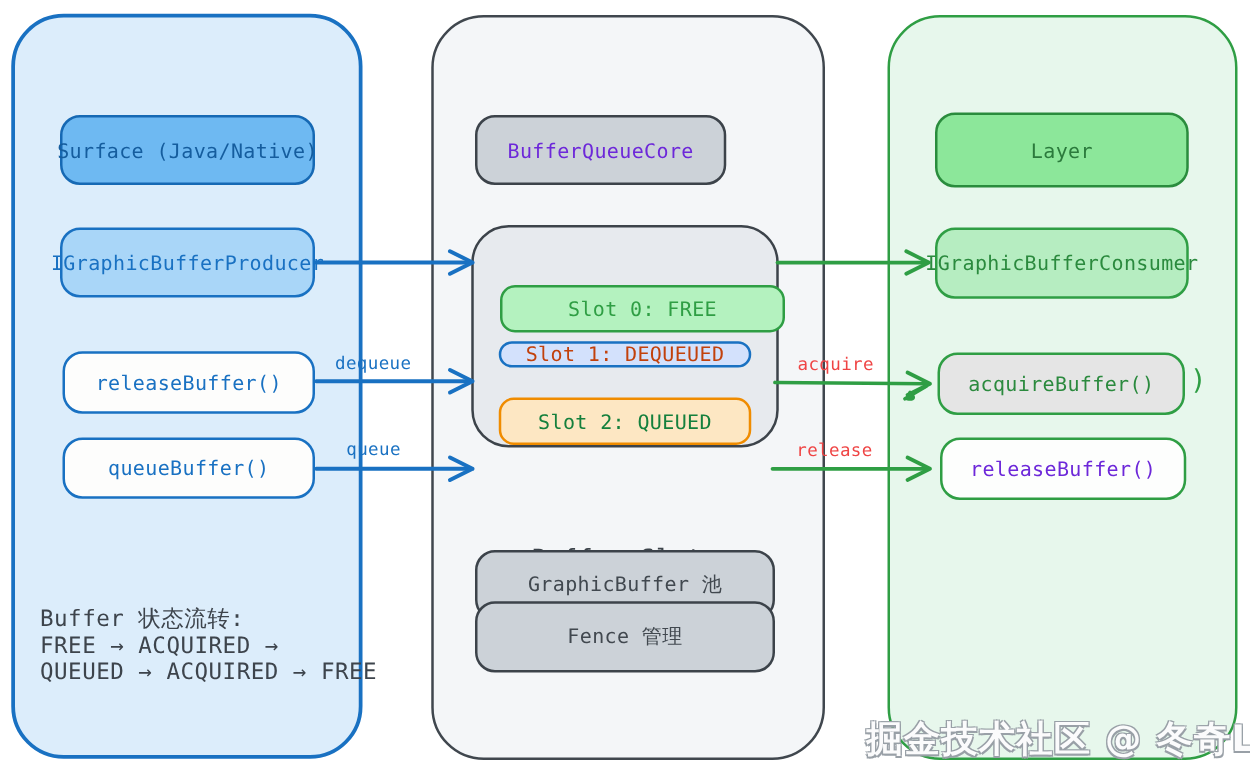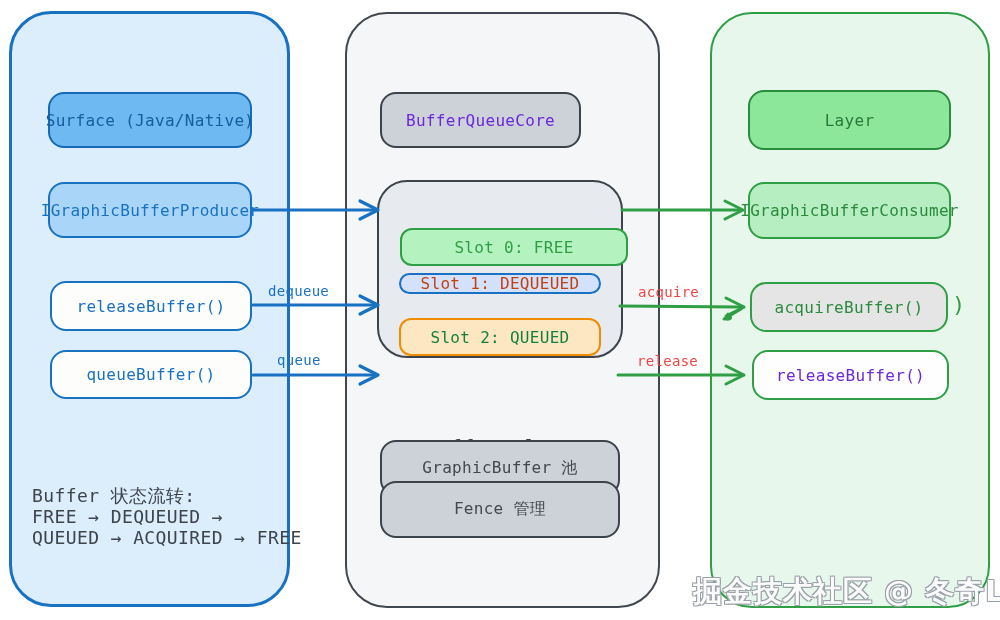--- a/index.html
+++ b/index.html
@@ -69,21 +69,21 @@
   <div class="panel panel-core"></div>
   <div class="panel panel-consumer"></div>
 
   <div class="node n-surface">Surface (Java/Native)</div>
   <div class="node n-ibp">IGraphicBufferProducer</div>
   <div class="node n-dequeuefn">releaseBuffer()</div>
   <div class="node n-queuefn">queueBuffer()</div>
 
   <div class="note">
     <div>Buffer 状态流转:</div>
-    <div>FREE → DEQUEUED →</div>
+    <div>FREE → ACQUIRED →</div>
     <div>QUEUED → ACQUIRED → FREE</div>
   </div>
 
   <div class="node n-bqc">BufferQueueCore</div>
 
   <div class="slots-group">
     <div class="slots-title">Buffer Slots</div>
   </div>
   <div class="node n-slot n-slot0">Slot 0: FREE</div>
   <div class="node n-slot n-slot1">Slot 1: DEQUEUED</div>

